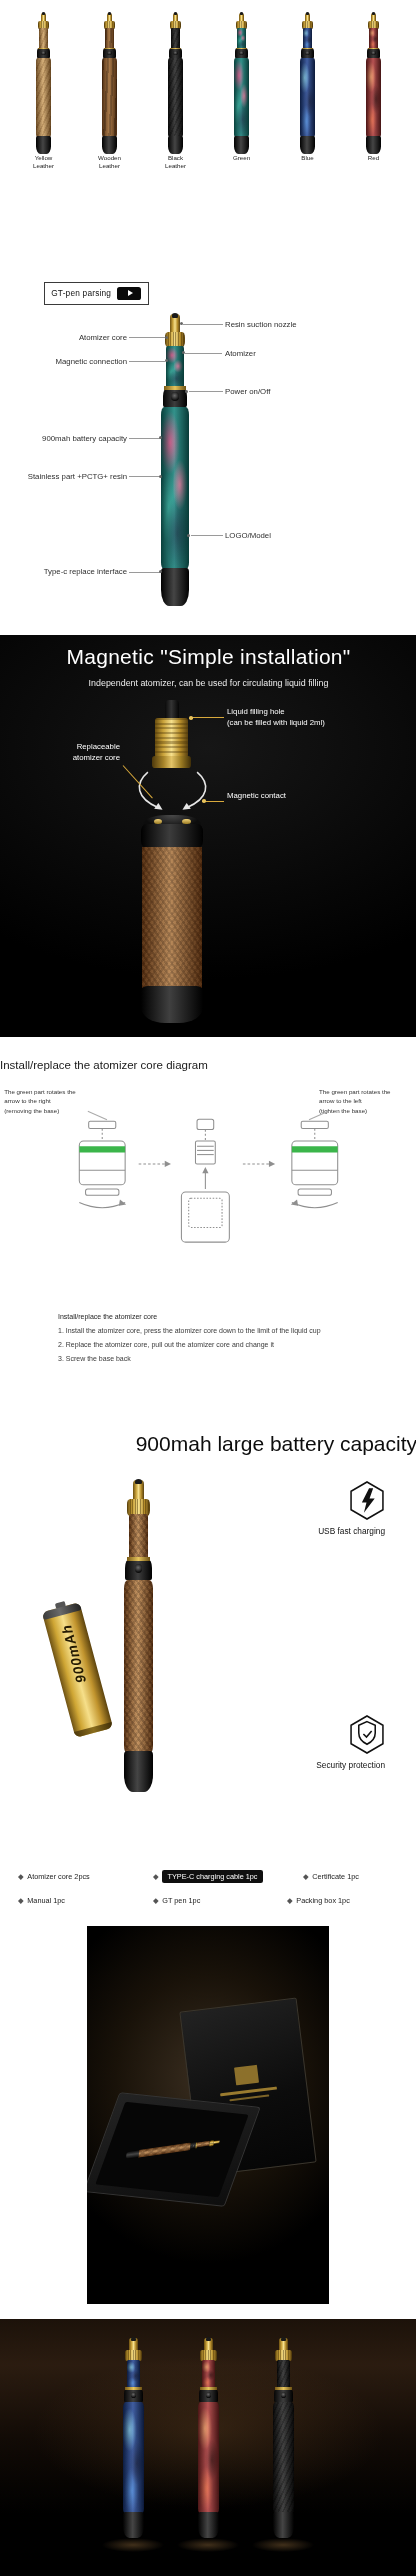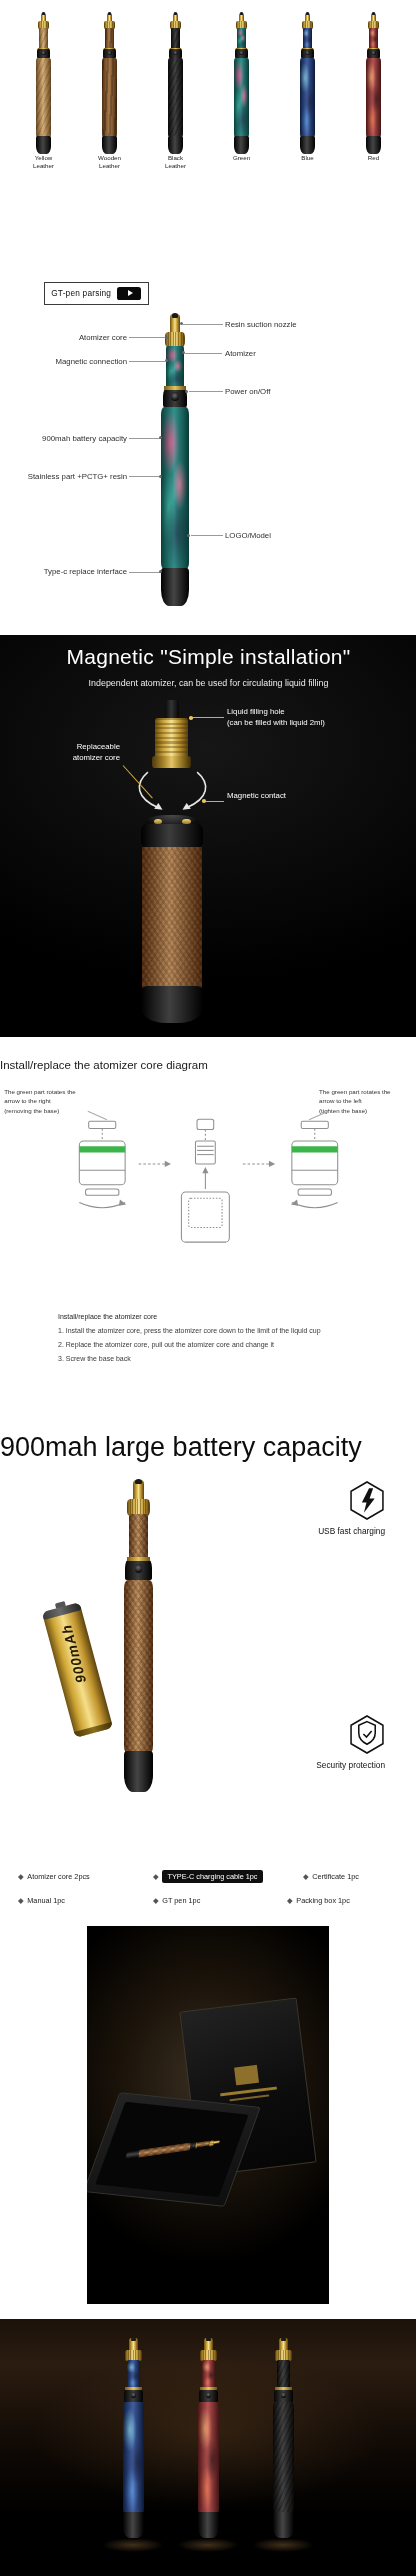--- a/index.html
+++ b/index.html
@@ -82,21 +82,21 @@
   .note-r{left:319px;width:94px}
   .nline{position:absolute;width:21px;height:0.5px;background:#aaa}
   .nline-l{left:87px;top:78px;transform:rotate(24deg)}
   .nline-r{left:308px;top:78px;transform:rotate(-24deg)}
   .i-diagram{position:absolute;left:47px;top:79px;width:323px;height:172px}
   .steps{position:absolute;left:58px;top:273px;font-size:7px;color:#3a3a3a;line-height:2.0}
   .steps-title{color:#1d1d1d}
 
   
   .sec5{top:1402px;height:422px;background:#fff}
-  .b-title{position:absolute;top:30px;width:100%;text-align:left;font-size:27px;font-weight:400;color:#0d0d0d}
+  .b-title{position:absolute;top:30px;width:100%;text-align:right;font-size:21px;font-weight:400;color:#0d0d0d}
   .pen-batt{left:110px;top:78px;width:57px;height:312px}
   .battery{position:absolute;left:58px;top:203px;width:39px;height:130px;transform:rotate(-15deg);background:linear-gradient(90deg,#6e5214,#cfa634 22%,#f6df8a 48%,#c2952e 76%,#5c430e);border-radius:6.2px}
   .battery:after{content:"";position:absolute;left:0;right:0;bottom:0;height:6.2px;background:linear-gradient(90deg,#4e390c,#8a6d1e 50%,#3f2e08);border-radius:0 0 6.2px 6.2px}
   .bat-cap{position:absolute;top:0;left:0;right:0;height:8.3px;background:linear-gradient(90deg,#3a3a3a,#6a6a6a 45%,#222);border-radius:6.2px 6.2px 2.1px 2.1px}
   .bat-nub{position:absolute;top:-4.7px;left:50%;transform:translateX(-50%);width:10.4px;height:5.2px;background:#555;border-radius:1.6px}
   .bat-label{position:absolute;top:17.7px;left:50%;transform:translateX(-50%) rotate(180deg);writing-mode:vertical-rl;font-size:14px;font-weight:bold;font-style:italic;color:#241a02;letter-spacing:1px}
   .feature{position:absolute;left:281px;width:104px;text-align:right}
   .hex{width:36px;height:41px}
   .f-label{font-size:8.3px;color:#111;margin-top:3.1px}
 

